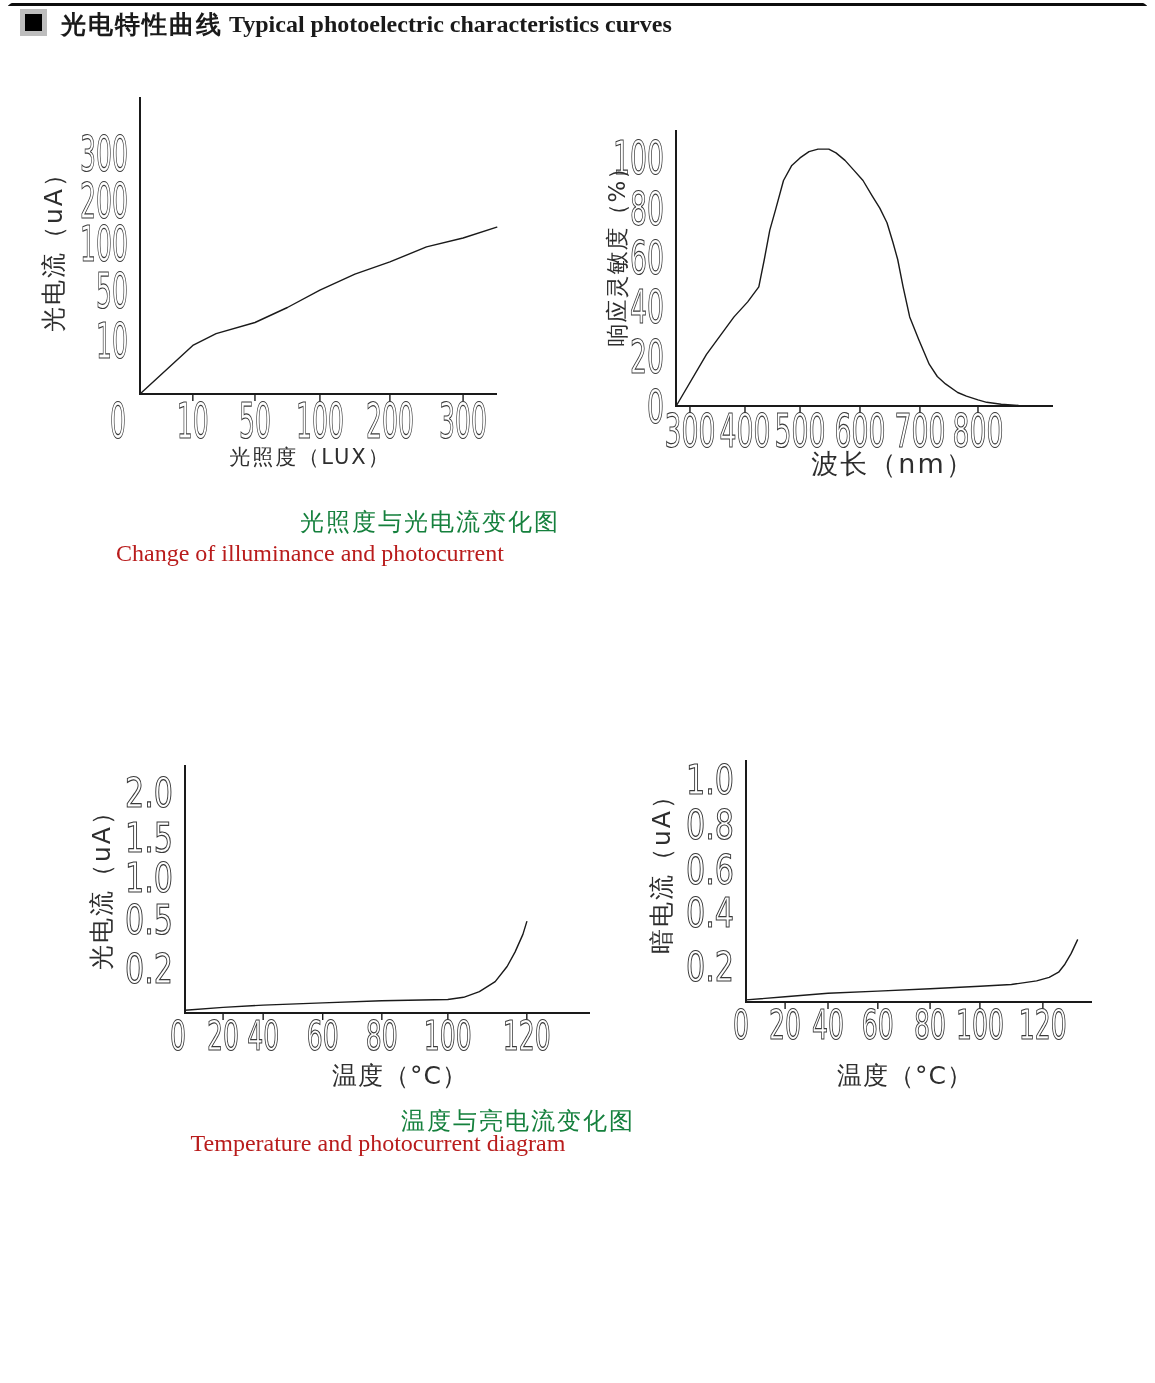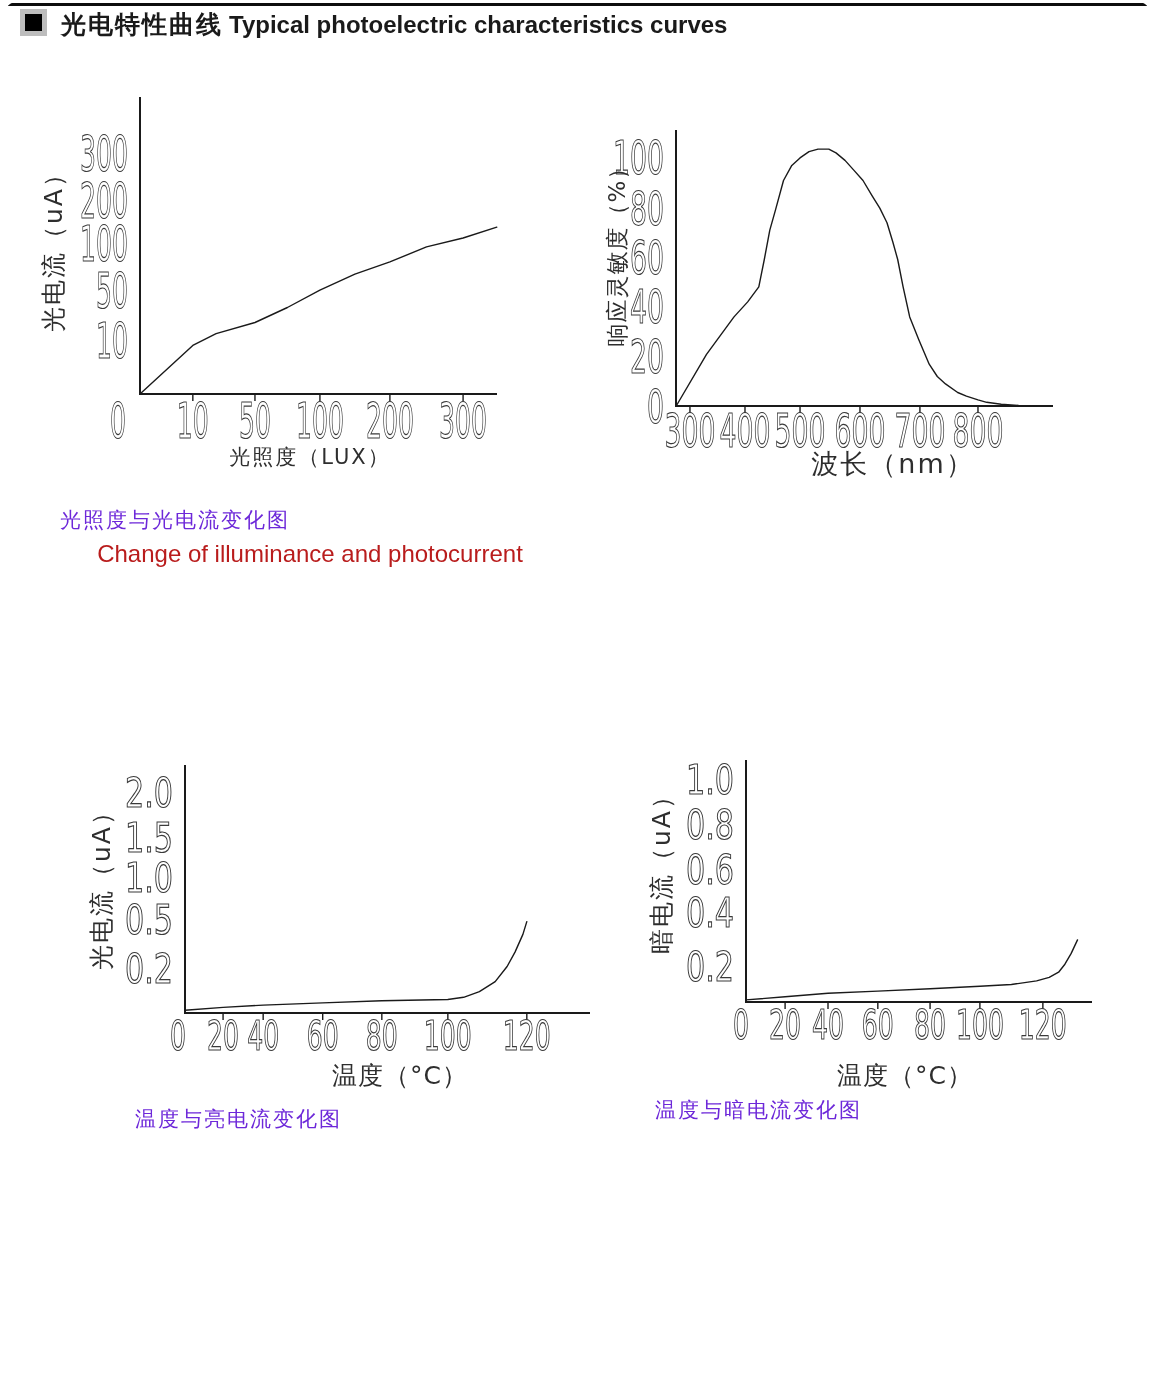--- a/index.html
+++ b/index.html
@@ -1,18 +1,18 @@
 <!DOCTYPE html>
 <html><head>
 <meta charset="utf-8">
 <style>
   html,body{margin:0;padding:0;background:#fff;}
   .page{position:relative;width:1155px;height:1383px;background:#ffffff;overflow:hidden;
         font-family:"Liberation Sans","DejaVu Sans",sans-serif;color:#1a1a1a;border-radius:23px;}
-  .abs{position:absolute;}
+  .abs{position:absolute;font-family:Liberation Serif, serif;}
   .topline{left:8px;top:3px;width:1139px;height:3px;background:#0d0d0d;}
   .hdr-bullet{left:20px;top:9px;width:27px;height:27px;background:#bdbdbd;}
   .hdr-bullet-inner{position:absolute;left:5px;top:5px;width:17px;height:17px;background:#000;}
   .hdr-zh{left:61px;top:8px;font-size:25px;font-weight:bold;letter-spacing:2px;
           font-family:"DejaVu Sans","Liberation Sans",sans-serif;}
   .hdr-en{left:229px;top:11px;font-size:24px;font-weight:bold;}
   svg.chart{position:absolute;overflow:visible;}
   #c1{left:78px;top:88px;}
   #c2{left:600px;top:118px;}
   #c3{left:118px;top:753px;}
@@ -23,21 +23,21 @@
               font-family:"DejaVu Sans","Liberation Sans",sans-serif;}
   .ylab{transform:rotate(-90deg);}
   #c1x{left:110px;top:443px;width:400px;font-size:21px;letter-spacing:2px;}
   #c2x{left:693px;top:446px;width:400px;font-size:27px;letter-spacing:2px;}
   #c3x{left:200px;top:1059px;width:400px;font-size:25px;letter-spacing:1px;}
   #c4x{left:705px;top:1059px;width:400px;font-size:25px;letter-spacing:1px;}
   #c1y{left:-98px;top:231px;width:300px;height:30px;font-size:25px;letter-spacing:2px;}
   #c2y{left:467px;top:236px;width:300px;height:30px;font-size:23px;letter-spacing:1px;}
   #c3y{left:-50px;top:869px;width:300px;height:30px;font-size:25px;letter-spacing:2px;}
   #c4y{left:510px;top:853px;width:300px;height:30px;font-size:25px;letter-spacing:2px;}
-  .cap-zh{width:500px;text-align:left;font-size:21px;letter-spacing:2px;color:#6d28d9;
+  .cap-zh{width:500px;text-align:right;font-size:24px;letter-spacing:2px;color:#15803d;
           font-family:"DejaVu Sans","Liberation Sans",sans-serif;white-space:nowrap;}
   .cap-en{width:500px;text-align:center;font-size:24px;color:#b91c1c;white-space:nowrap;}
   #c1cz{left:60px;top:506px;}  #c1ce{left:60px;top:540px;}
   #c2cz{left:558px;top:500px;} #c2ce{left:558px;top:532px;}
   #c3cz{left:135px;top:1096px;margin-top:9px;}#c3ce{left:128px;top:1130px;}
   #c4cz{left:655px;top:1096px;}#c4ce{left:650px;top:1130px;}
 </style>
 </head>
 <body>
 
@@ -117,20 +117,21 @@
       <text x="55" y="229.512" text-anchor="end" font-size="40" class="ticklbl" textLength="48" lengthAdjust="spacingAndGlyphs">0.2</text>
       <text x="55" y="181.4" text-anchor="end" font-size="40" class="ticklbl" textLength="48" lengthAdjust="spacingAndGlyphs">0.5</text>
       <text x="55" y="139.488" text-anchor="end" font-size="40" class="ticklbl" textLength="48" lengthAdjust="spacingAndGlyphs">1.0</text>
       <text x="55" y="99.31200000000001" text-anchor="end" font-size="40" class="ticklbl" textLength="48" lengthAdjust="spacingAndGlyphs">1.5</text>
       <text x="55" y="54.424" text-anchor="end" font-size="40" class="ticklbl" textLength="48" lengthAdjust="spacingAndGlyphs">2.0</text>
       <polyline points="67.0,257.3 105.1,254.4 145.2,252.1 204.7,249.9 263.8,247.7 329.8,246.5 345.6,244.3 361.4,238.7 377.2,228.6 389.1,213.5 397.0,199.1 404.9,181.4 408.8,168.6" fill="none" stroke="#1a1a1a" stroke-width="1.4" stroke-linejoin="round" stroke-linecap="round"></polyline>
     </svg>
   <div class="abs xlab" id="c3x">温度（°C）</div>
   <div class="abs ylab" id="c3y">光电流（uA）</div>
   <div class="abs cap-zh" id="c3cz">温度与亮电流变化图</div>
+  <div class="abs cap-en" id="c3ce">Temperature and photocurrent diagram</div>
 
   <svg id="c4" class="chart" width="470" height="322" viewBox="0 0 470 322">
       <path d="M68 12 L68 254 L414 254" fill="none" stroke="#1a1a1a" stroke-width="2"></path>
       <text x="63" y="290.8" text-anchor="middle" font-size="40" class="ticklbl" textLength="16" lengthAdjust="spacingAndGlyphs">0</text>
       <line x1="107.098" y1="254" x2="107.098" y2="261" stroke="#1a1a1a" stroke-width="1.4"></line>
       <text x="107.098" y="290.8" text-anchor="middle" font-size="40" class="ticklbl" textLength="32" lengthAdjust="spacingAndGlyphs">20</text>
       <line x1="150.002" y1="254" x2="150.002" y2="261" stroke="#1a1a1a" stroke-width="1.4"></line>
       <text x="150.002" y="290.8" text-anchor="middle" font-size="40" class="ticklbl" textLength="32" lengthAdjust="spacingAndGlyphs">40</text>
       <line x1="199.826" y1="254" x2="199.826" y2="261" stroke="#1a1a1a" stroke-width="1.4"></line>
       <text x="199.826" y="290.8" text-anchor="middle" font-size="40" class="ticklbl" textLength="32" lengthAdjust="spacingAndGlyphs">60</text>
@@ -142,14 +143,13 @@
       <text x="364.868" y="290.8" text-anchor="middle" font-size="40" class="ticklbl" textLength="48" lengthAdjust="spacingAndGlyphs">120</text>
       <text x="56" y="233.31" text-anchor="end" font-size="40" class="ticklbl" textLength="48" lengthAdjust="spacingAndGlyphs">0.2</text>
       <text x="56" y="179.34400000000002" text-anchor="end" font-size="40" class="ticklbl" textLength="48" lengthAdjust="spacingAndGlyphs">0.4</text>
       <text x="56" y="136.268" text-anchor="end" font-size="40" class="ticklbl" textLength="48" lengthAdjust="spacingAndGlyphs">0.6</text>
       <text x="56" y="91.256" text-anchor="end" font-size="40" class="ticklbl" textLength="48" lengthAdjust="spacingAndGlyphs">0.8</text>
       <text x="56" y="46.48599999999998" text-anchor="end" font-size="40" class="ticklbl" textLength="48" lengthAdjust="spacingAndGlyphs">1.0</text>
       <polyline points="68.0,251.9 107.1,248.7 150.0,245.2 199.8,243.1 252.1,240.8 301.9,238.2 333.4,236.5 358.6,232.9 371.2,229.4 380.6,224.2 386.9,216.2 393.2,205.4 399.5,191.9" fill="none" stroke="#1a1a1a" stroke-width="1.4" stroke-linejoin="round" stroke-linecap="round"></polyline>
     </svg>
   <div class="abs xlab" id="c4x">温度（°C）</div>
   <div class="abs ylab" id="c4y">暗电流（uA）</div>
-  <div class="abs cap-zh" id="c4cz">温度与暗电流变化图</div>
 </div>
 
 </body></html>

